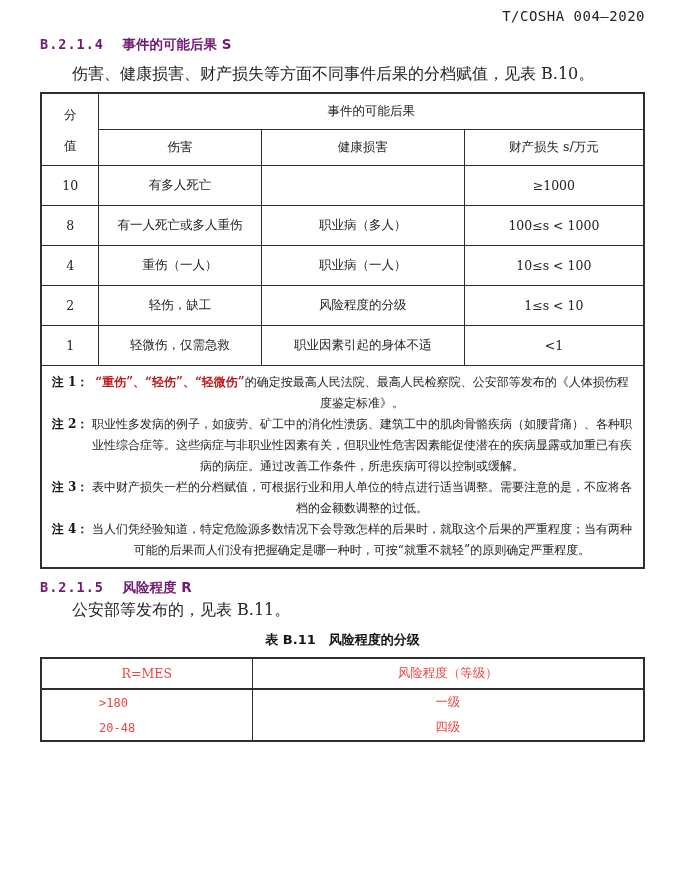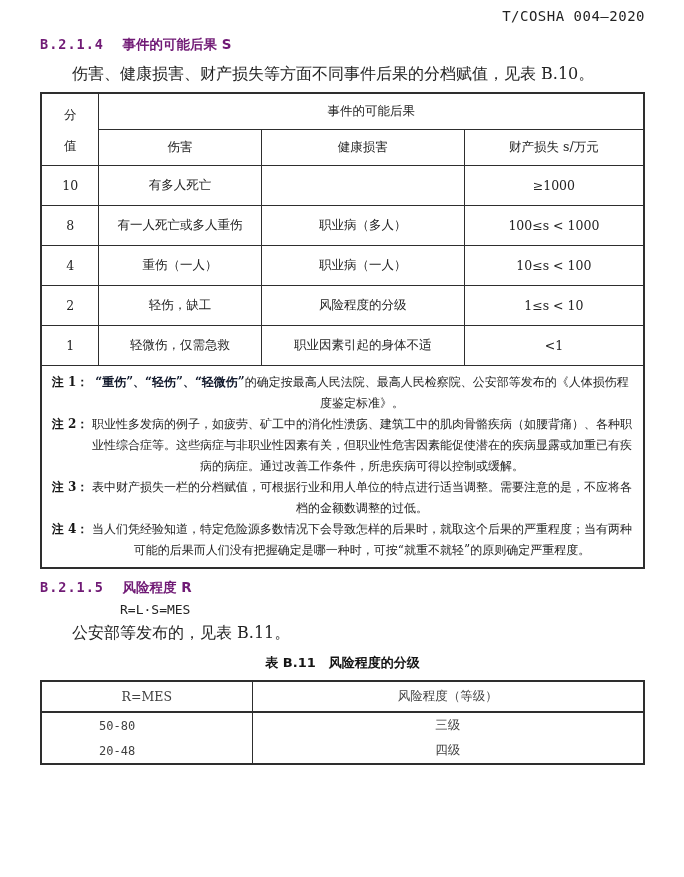--- a/index.html
+++ b/index.html
@@ -80,24 +80,24 @@
     padding: 6px 9px 6px 8px !important;
   }
   .note { display: flex; font-size: 12px; line-height: 21px; color: #242424; }
   .note-label {
     flex: 0 0 40px;
     font-weight: bold;
     white-space: nowrap;
     color: #161616;
   }
   .note-body { flex: 1; }
-  .note-strong { font-weight: bold; color: #0f172a; }
+  .note-strong { font-weight: bold; color: #b91c1c; }
 
   .tb11 { margin-top: 8px; border: 2px solid #2e2e2e; }
-  .tb11 td { font-size: 12.5px; color: #404040; padding: 0 4px; }
+  .tb11 td { font-size: 12.5px; color: #ef4444; padding: 0 4px; }
   .tb11 .hdr-row td { border-bottom: 2px solid #2e2e2e; height: 29px; text-align: center; }
   .tb11 td.c1 { border-right: 1.5px solid #2e2e2e; }
   .tb11 .data-row td { height: 25px; border-top: none; border-bottom: none; }
   .tb11 .data-row td.c1 { text-align: left; padding-left: 57px;
     font-family: "DejaVu Sans Mono", "Liberation Mono", monospace; font-size: 12px; }
   .tb11 .data-row td.c2 { text-align: center; }
 </style>
 </head>
 <body>
 
@@ -186,38 +186,37 @@
         </td>
       </tr>
     </tbody>
   </table>
 
   <div class="heading">
     <span class="h-num">B.2.1.5</span>
     <span class="h-title">风险程度 R</span>
   </div>
 
-  <div class="formula">R=L·S=MES</div>
   <p class="para indent" style="margin-top:2px;">公安部等发布的，见表 B.11。</p>
 
   <div class="caption">表 B.11　风险程度的分级</div>
 
   <table class="tb11">
     <colgroup>
         <col style="width:35%">
         <col style="width:65%">
       </colgroup>
     <tbody>
       <tr class="hdr-row">
         <td class="c1">R=MES</td>
         <td class="c2">风险程度（等级）</td>
       </tr>
       <tr class="data-row">
-        <td class="c1">50-80</td>
-        <td class="c2">三级</td>
+        <td class="c1">&gt;180</td>
+        <td class="c2">一级</td>
       </tr>
       <tr class="data-row">
         <td class="c1">20-48</td>
         <td class="c2">四级</td>
       </tr>
 
     </tbody>
   </table>
 
 </div>

